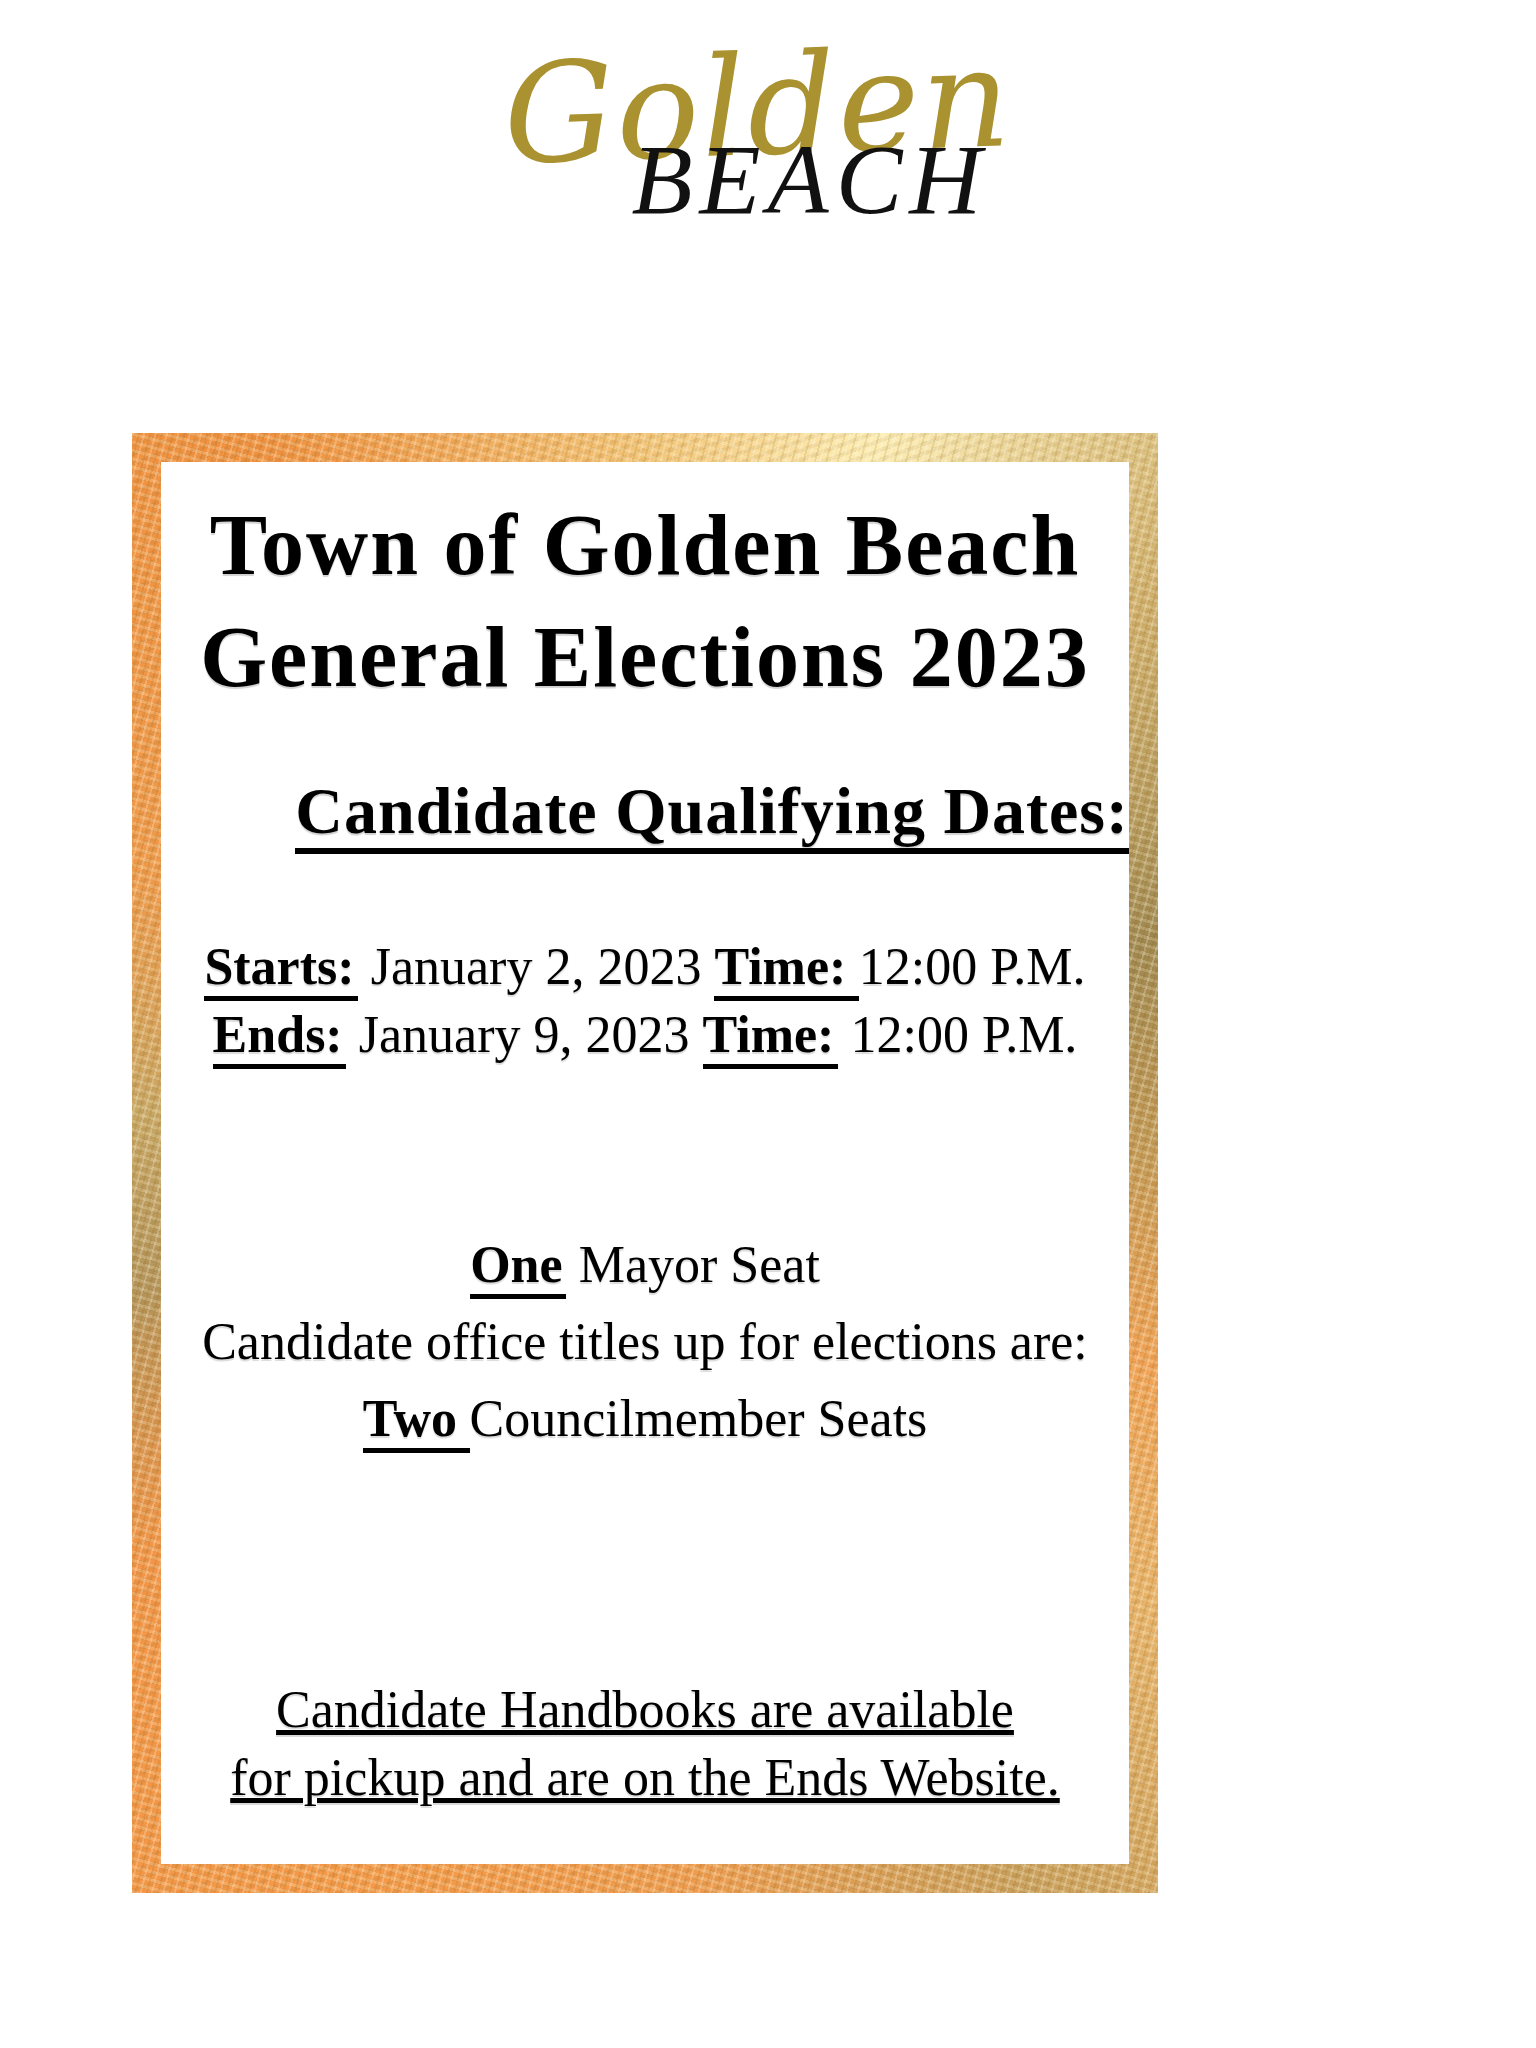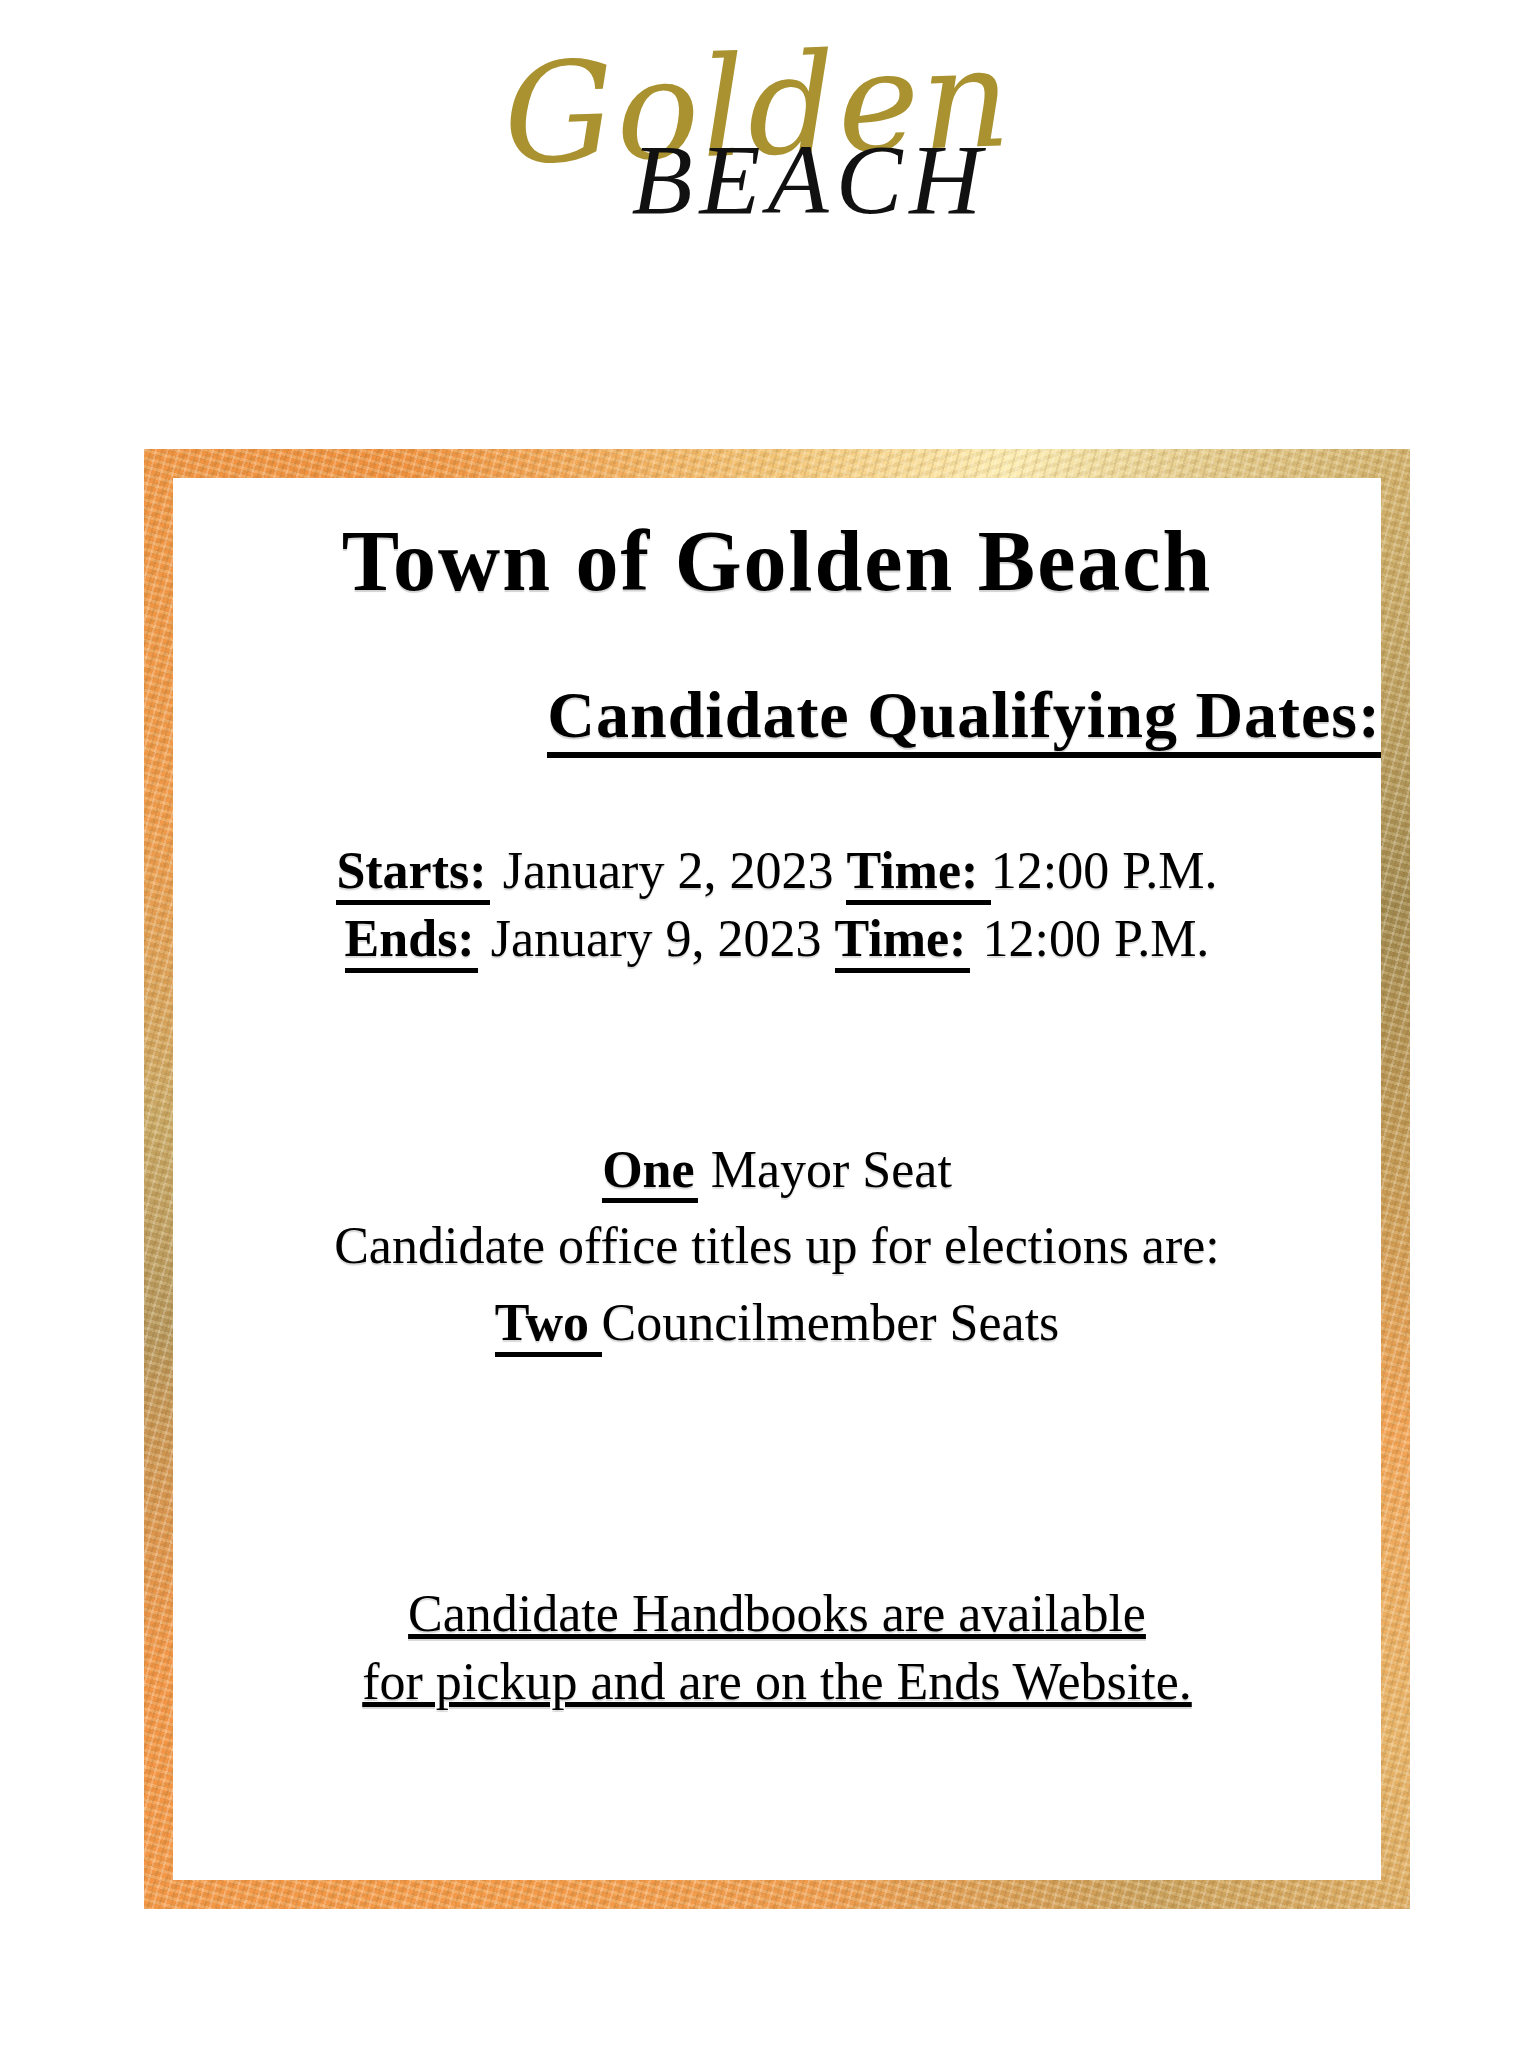--- a/index.html
+++ b/index.html
@@ -43,23 +43,23 @@
     font-size: 100px;
     font-weight: 500;
     letter-spacing: 7px;
     color: #111111;
     transform: translateX(42px);
   }
 
   
   .frame {
     position: absolute;
-    left: 144px;
+    left: 132px;
     top: 433px;
-    width: 1266px;
+    width: 1026px;
     height: 1460px;
     background:
       repeating-linear-gradient(105deg,
         rgba(255,255,255,0.20) 0 2px, rgba(255,255,255,0) 2px 6px,
         rgba(120,85,25,0.12) 6px 8px, rgba(120,85,25,0) 8px 11px),
       repeating-linear-gradient(15deg,
         rgba(255,243,205,0.22) 0 3px, rgba(0,0,0,0) 3px 8px),
       repeating-linear-gradient(160deg,
         rgba(140,100,35,0.10) 0 4px, rgba(0,0,0,0) 4px 9px),
       conic-gradient(from 0deg at 50% 50%,
@@ -72,21 +72,20 @@
         #e8b368 132deg,
         #c9a05c 152deg,
         #ef9c4e 176deg,
         #f49a48 200deg,
         #f29546 232deg,
         #b3945a 256deg,
         #c8a764 276deg,
         #ef9a4a 300deg,
         #f0913f 332deg,
         #f3c577 360deg);
-    margin-top: 16px;
   }
   .frame-inner {
     position: absolute;
     inset: 29px;
     background: #ffffff;
     text-align: center;
   }
 
   
   .title {
@@ -151,20 +150,21 @@
   <header class="logo">
     <div class="logo-script">Golden</div>
     <div class="logo-beach">BEACH</div>
   </header>
 
   <div class="frame">
     <div class="frame-inner">
 
       <h1 class="title">
         <span>Town of Golden Beach</span>
+        <span>General Elections 2023</span>
       </h1>
 
       <h2 class="subtitle"><span class="u">Candidate Qualifying Dates:</span></h2>
 
       <div class="dates">
         <p><span class="bu">Starts:</span> <span>January 2, 2023</span> <span class="bu usp">Time:</span><span>12:00 P.M.</span></p>
         <p><span class="bu">Ends:</span> <span>January 9, 2023</span> <span class="bu">Time:</span> <span>12:00 P.M.</span></p>
       </div>
 
       <div class="offices">

